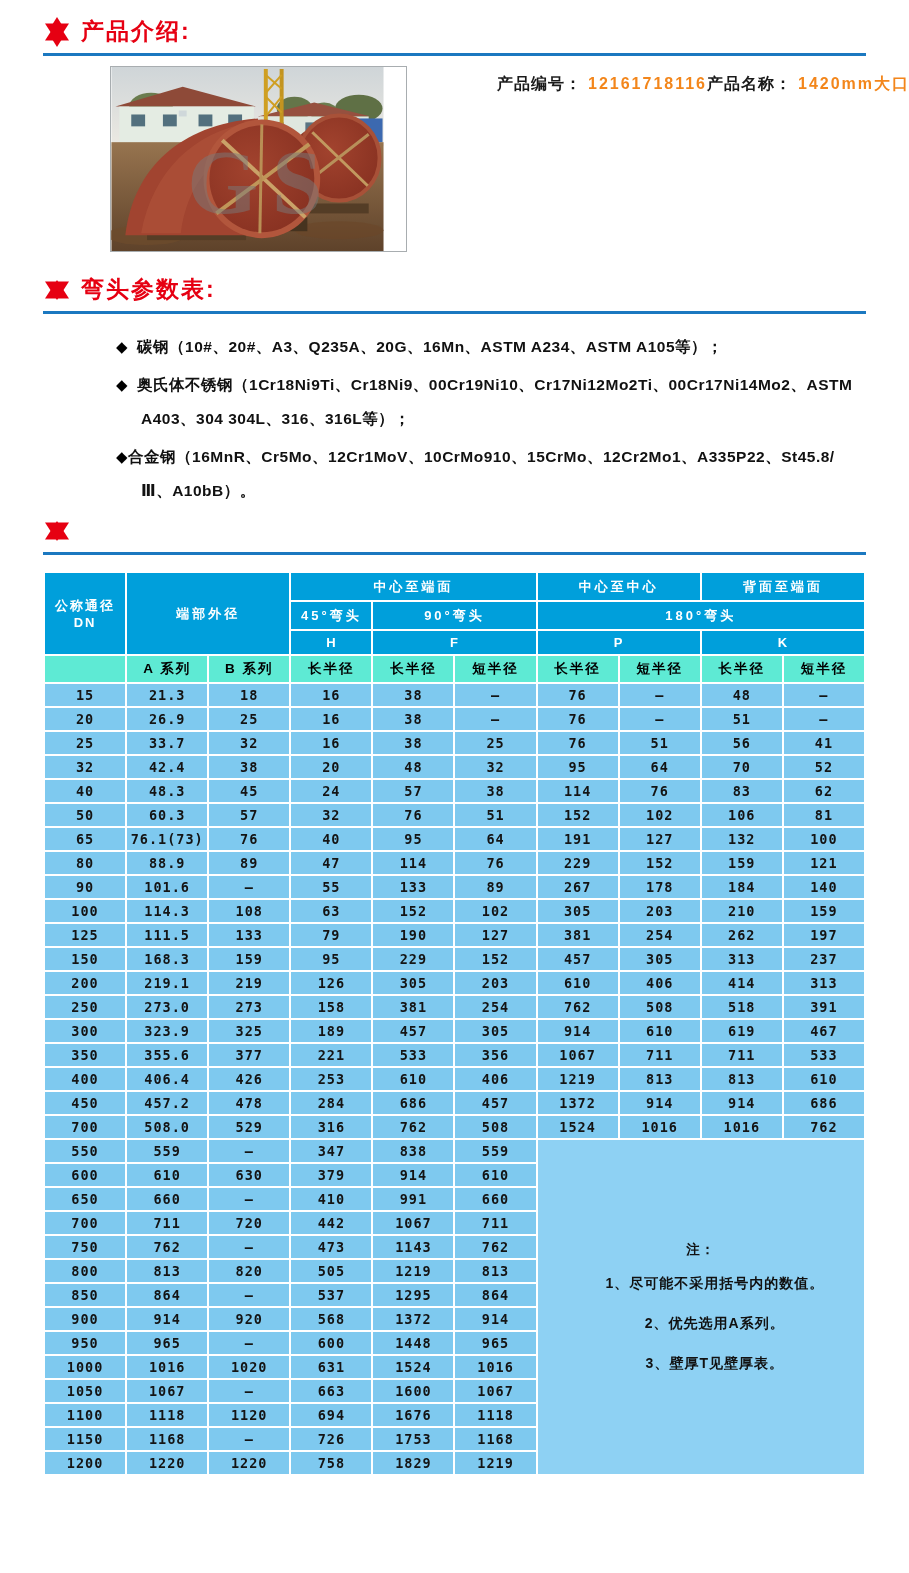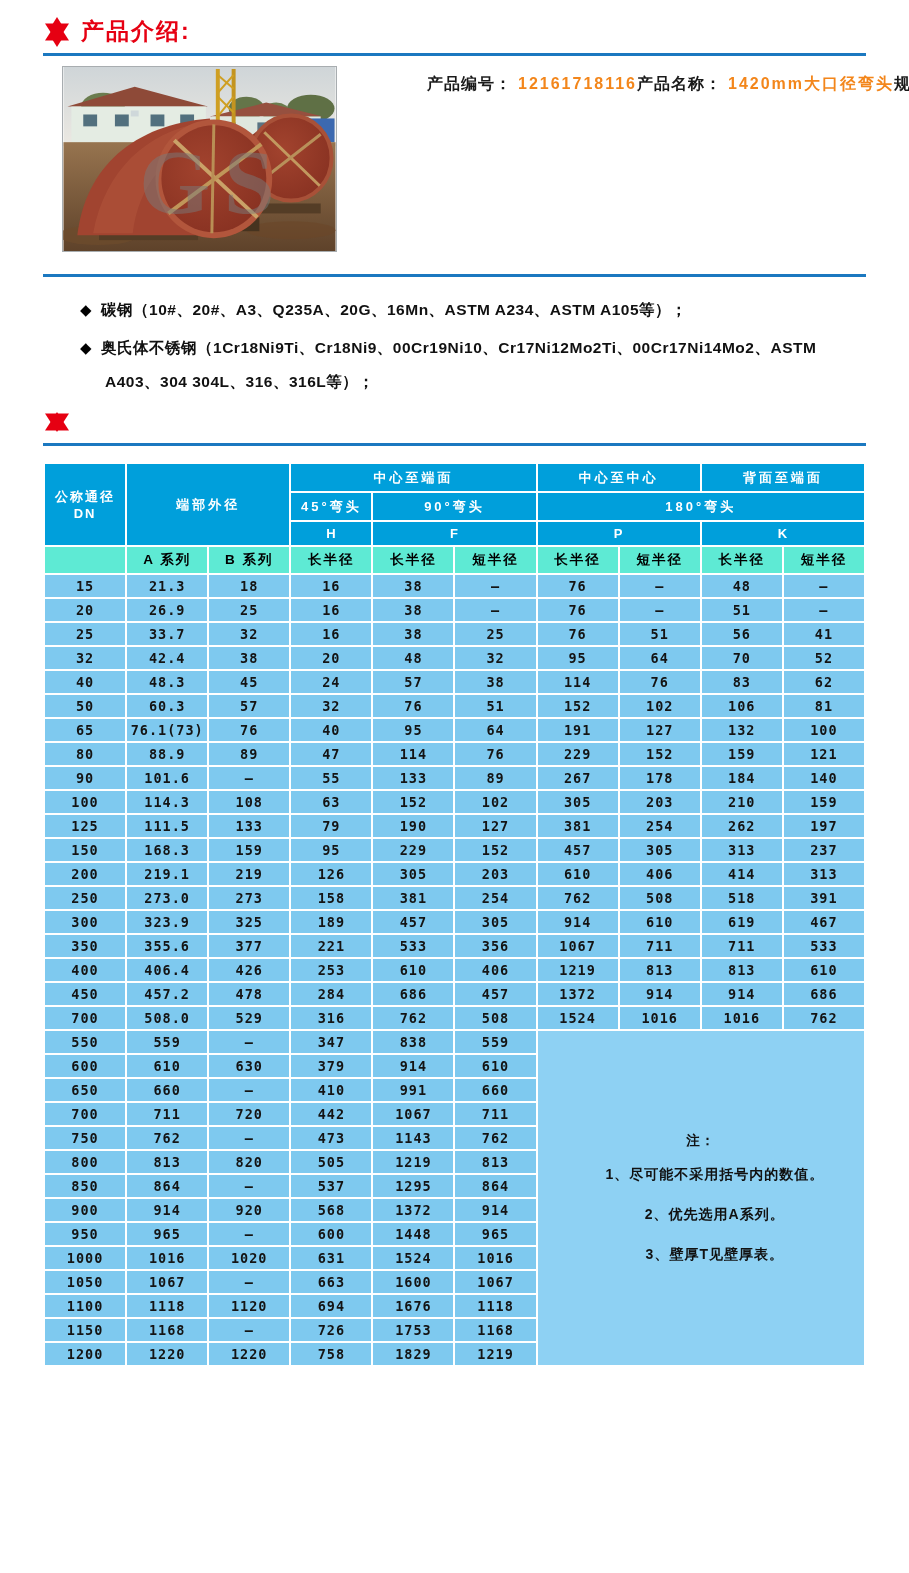--- a/index.html
+++ b/index.html
@@ -7,29 +7,29 @@
   .page{position:relative;width:909px;height:1573px;overflow:hidden;background:#fff;}
 
   
   .sec-title{display:flex;align-items:center;gap:10px;margin-left:43px;}
   .sec-title h2{margin:0;color:#e60012;font-size:23px;font-weight:bold;letter-spacing:2px;white-space:nowrap;}
   .star{width:28px;height:30px;flex:0 0 auto;}
   .blue-rule{height:3px;background:#1b78c0;margin:6px 43px 0 43px;}
 
   
   .intro-body{display:flex;margin-top:10px;height:186px;}
-  .photo{margin-left:62px;width:275px;height:186px;border:1px solid #a8adb0;box-sizing:border-box;flex:0 0 auto;overflow:hidden;}
+  .photo{margin-left:110px;width:297px;height:186px;border:1px solid #a8adb0;box-sizing:border-box;flex:0 0 auto;overflow:hidden;}
   .photo svg{display:block;}
   .info{margin-left:90px;padding-top:8px;display:flex;flex-direction:row;}
   .info-row{display:flex;align-items:baseline;height:22px;margin-bottom:25px;white-space:nowrap;}
   .info-label{color:#1a1a1a;font-size:16px;font-weight:bold;letter-spacing:1px;}
   .info-value{color:#f3861b;font-size:16px;font-weight:bold;letter-spacing:2px;margin-left:6px;}
 
   
-  .bullets{margin:16px 50px 0 80px;}
+  .bullets{margin:16px 50px 0 116px;}
   .bullet{position:relative;padding-left:0;margin-bottom:4px;color:#111;
           font-size:15.5px;font-weight:bold;line-height:34px;letter-spacing:0.5px;
           text-indent:-25px;margin-left:25px;}
   .bullet .diamond{font-size:15px;color:#000;}
   .bullet .diamond.gap{margin-right:9px;}
 
   
   table.spec{border-collapse:collapse;table-layout:fixed;width:823px;margin:16px 0 0 43px;}
   table.spec col{width:10%;}
   table.spec th,table.spec td{border:2px solid #fff;text-align:center;vertical-align:middle;padding:0;overflow:hidden;}
@@ -150,24 +150,32 @@
         </div>
         <div class="info-row">
           <span class="info-label">产品备注：</span>
           <span class="info-value">WT - 7</span>
         </div>
       </div>
     </div>
   </section>
 
   <section style="margin-top:22px;">
+    <div class="sec-title">
+      <svg class="star" viewBox="0 0 28 30">
+        <polygon points="2,7.5 26,7.5 14,26" fill="#e60012" transform="translate(0,-1)"></polygon>
+        <polygon points="2,22.5 26,22.5 14,4" fill="#e60012" transform="translate(0,1)"></polygon>
+      </svg>
+      <h2>弯头参数表:</h2>
+    </div>
     <div class="blue-rule"></div>
     <div class="bullets" id="bullet-list">
         <div class="bullet"><span class="diamond gap">◆</span><span>碳钢（10#、20#、A3、Q235A、20G、16Mn、ASTM A234、ASTM A105等）；</span></div>
         <div class="bullet"><span class="diamond gap">◆</span><span>奥氏体不锈钢（1Cr18Ni9Ti、Cr18Ni9、00Cr19Ni10、Cr17Ni12Mo2Ti、00Cr17Ni14Mo2、ASTM A403、304 304L、316、316L等）；</span></div>
+        <div class="bullet"><span class="diamond">◆</span><span>合金钢（16MnR、Cr5Mo、12Cr1MoV、10CrMo910、15CrMo、12Cr2Mo1、A335P22、St45.8/Ⅲ、A10bB）。</span></div>
       </div>
   </section>
 
   <section style="margin-top:8px;">
     <div class="sec-title">
       <svg class="star" viewBox="0 0 28 30">
         <polygon points="2,7.5 26,7.5 14,26" fill="#e60012" transform="translate(0,-1)"></polygon>
         <polygon points="2,22.5 26,22.5 14,4" fill="#e60012" transform="translate(0,1)"></polygon>
       </svg>
     </div>

